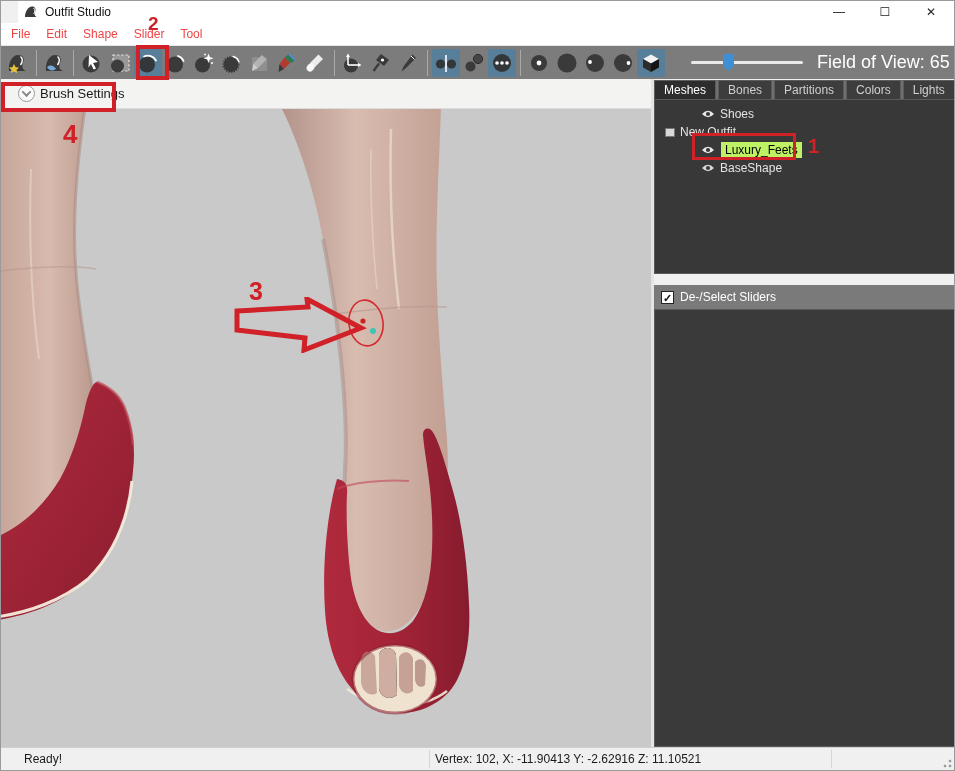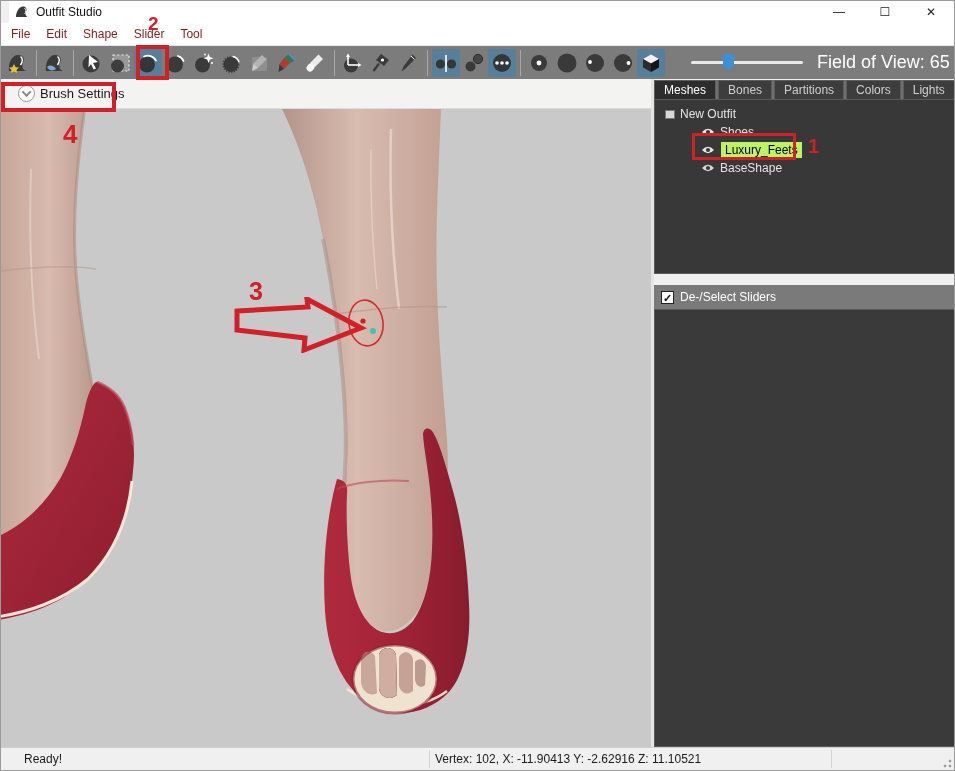--- a/index.html
+++ b/index.html
@@ -1,30 +1,30 @@
 <!DOCTYPE html>
 <html><head>
 <meta charset="utf-8">
 <style>
   * { margin:0; padding:0; box-sizing:border-box; }
   body { background:#555; font-family:"Liberation Sans", sans-serif; }
   .app { position:relative; width:955px; height:771px; background:#f0f0f0;
          border:1px solid #9a9a9a; overflow:hidden; font-family:"Liberation Sans", sans-serif; }
 
   
-  .titlebar { position:absolute; top:0; left:8px; right:0; height:22px; background:#ffffff;
+  .titlebar { position:absolute; top:0; left:17px; right:0; height:22px; background:#ffffff;
               display:flex; align-items:center; padding-left:5px; }
   .titlebar .app-title { font-size:12px; color:#111; margin-left:6px; flex:1; }
   .win-controls { display:flex; height:100%; }
   .win-btn { width:46px; height:100%; display:flex; align-items:center; justify-content:center;
              font-size:12px; color:#222; cursor:default; }
 
   
   .menubar { position:absolute; top:22px; left:0; right:0; height:22px; background:#ffffff;
-             display:flex; align-items:center; font-size:12px; color:#7f1d1d; padding-left:2px; }
+             display:flex; align-items:center; font-size:12px; color:#ef4444; padding-left:2px; }
   .menu-item { padding:3px 8px; }
 
   
   .toolbar { position:absolute; top:44px; left:0; right:0; height:34px; background:#7c7c7c;
              display:flex; align-items:center; padding:0 3px; border-top:1px solid #e8e8e8; }
   .tool { width:28px; height:28px; display:flex; align-items:center; justify-content:center;
           border-radius:2px; flex:0 0 auto; }
   .tool.selected { background:#587f99; }
   .tsep { width:1px; height:26px; background:#a8a8a8; margin:0 4px; flex:0 0 auto; }
   .fov-wrap { display:flex; align-items:center; margin-left:26px; }
@@ -350,30 +350,30 @@
   <div class="panel">
     <div class="tabs">
       <div class="tab active">Meshes</div>
       <div class="tab">Bones</div>
       <div class="tab">Partitions</div>
       <div class="tab">Colors</div>
       <div class="tab">Lights</div>
     </div>
 
     <div class="tree" style="padding-top:5px;">
-      <div class="tree-row">
-        <span class="node-box"></span>
-        <span class="lbl">New Outfit</span>
-      </div>
       <div class="tree-row child">
         <svg width="14" height="10" viewBox="0 0 14 10">
           <path d="M1,5 Q7,-1.5 13,5 Q7,11.5 1,5 Z" fill="#e8e8e8"></path>
             <circle cx="7" cy="5" r="2.1" fill="#383838"></circle>
         </svg>
         <span class="lbl">Shoes</span>
+      </div>
+      <div class="tree-row">
+        <span class="node-box"></span>
+        <span class="lbl">New Outfit</span>
       </div>
       <div class="tree-row child sel">
         <svg width="14" height="10" viewBox="0 0 14 10">
           <path d="M1,5 Q7,-1.5 13,5 Q7,11.5 1,5 Z" fill="#e8e8e8"></path>
             <circle cx="7" cy="5" r="2.1" fill="#383838"></circle>
         </svg>
         <span class="lbl">Luxury_Feets</span>
       </div>
       <div class="tree-row child">
         <svg width="14" height="10" viewBox="0 0 14 10">

